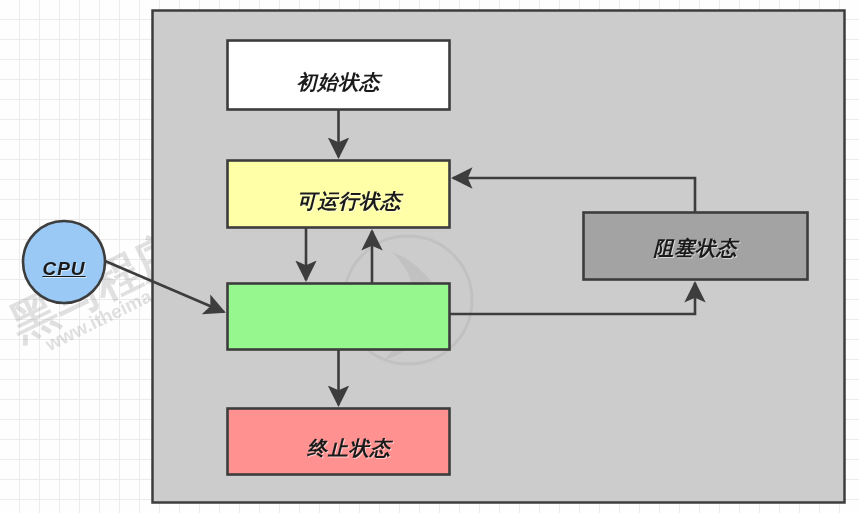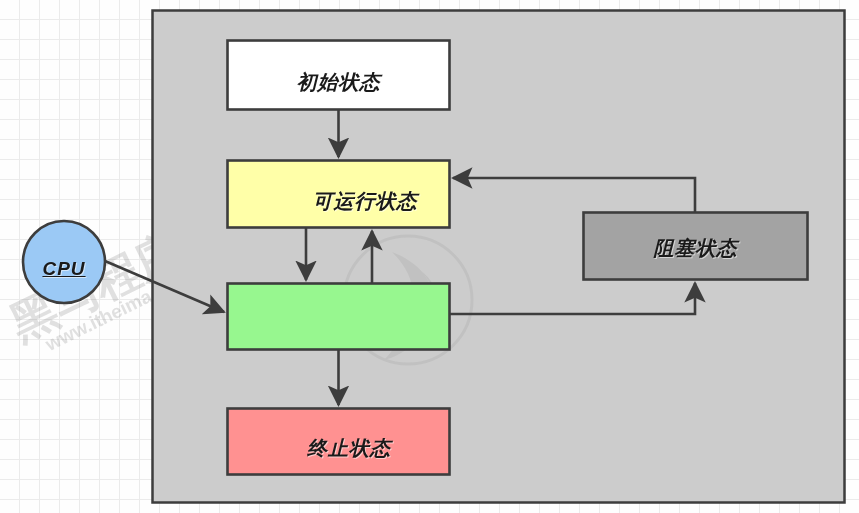--- a/index.html
+++ b/index.html
@@ -89,21 +89,21 @@
 
     <rect x="227.5" y="408.5" width="222" height="66" fill="#ff9191" stroke="#3d3d3d" stroke-width="2.6"></rect>
 
     <rect x="583.5" y="212.5" width="224" height="67" fill="#a3a3a3" stroke="#3d3d3d" stroke-width="2.6"></rect>
 
     <circle cx="64" cy="262" r="41" fill="#9bc9f5" stroke="#3d3d3d" stroke-width="2.6"></circle>
   </svg>
 
   <div class="node-label" style="left:227px;top:40px;width:223px;height:70px;font-size:20px;">初始状态</div>
 
-  <div class="node-label" style="left:227px;top:160px;width:244px;height:68px;font-size:20px;padding-left:16px;">可运行状态</div>
+  <div class="node-label" style="left:227px;top:160px;width:244px;height:68px;font-size:20px;">可运行状态</div>
 
 
   <div class="node-label" style="left:227px;top:408px;width:244px;height:67px;font-size:20px;">终止状态</div>
 
   <div class="node-label" style="left:583px;top:212px;width:225px;height:58px;font-size:20px;">阻塞状态</div>
 
   <div class="node-label" style="left:23px;top:221px;width:82px;height:82px;font-size:19px;text-decoration:underline;">CPU</div>
 
 </div>
 

